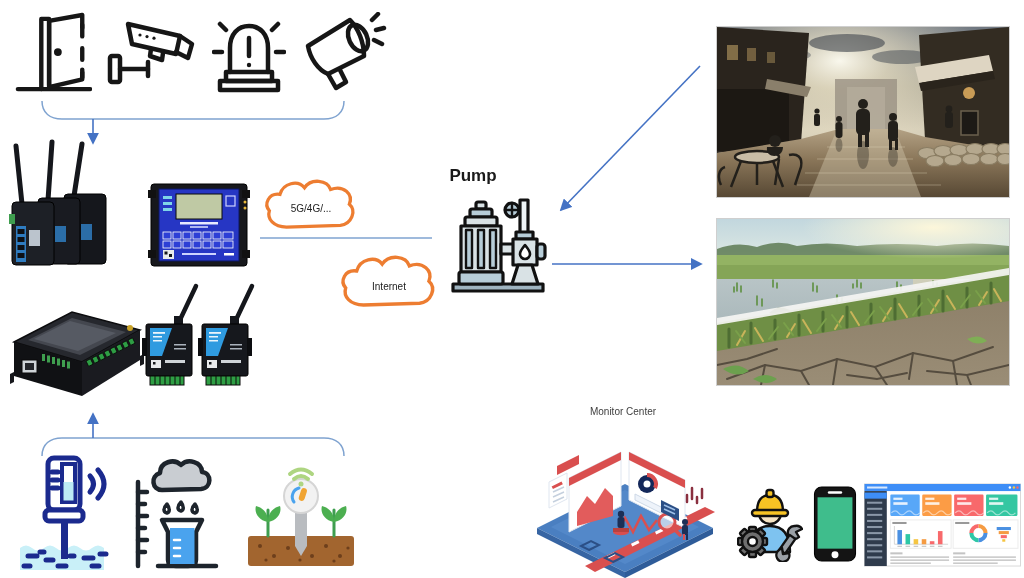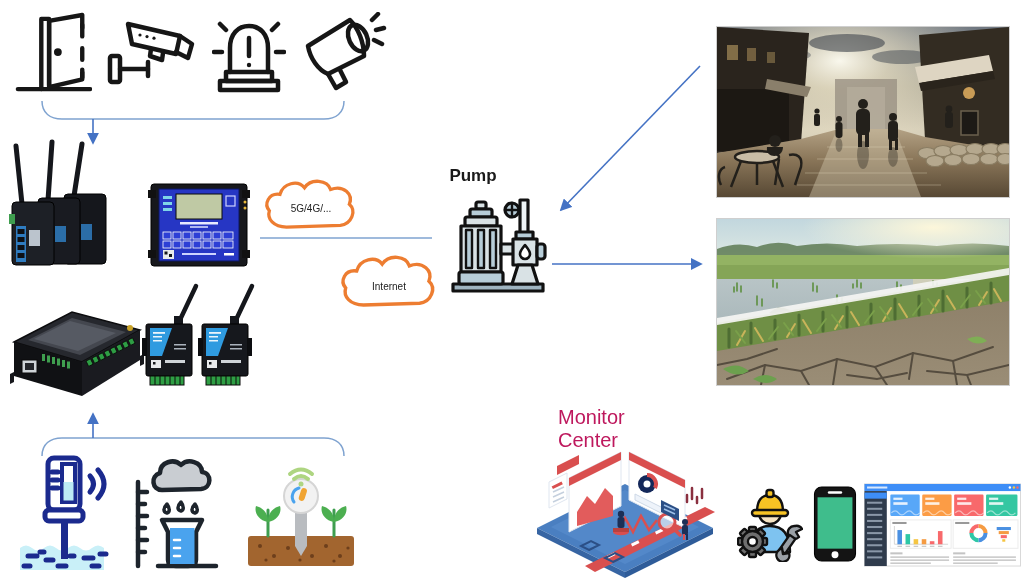--- a/index.html
+++ b/index.html
@@ -9,21 +9,21 @@
   svg{display:block;}
   
   .arrow-line{stroke:var(--connector,#4472C4);stroke-width:1.6;fill:none;}
   .thin-line{stroke:var(--connector-light,#7FA3D0);stroke-width:1.4;fill:none;}
   .brace{stroke:var(--connector-light,#7FA3D0);stroke-width:1.5;fill:none;}
   #arrowhead path{fill:var(--connector,#4472C4);}
   .cloud-shape{stroke:var(--cloud-outline,#ED7D31);stroke-width:4;fill:#fff;}
   .cloud-wrap{display:flex;align-items:center;justify-content:center;}
   .cloud-text{position:relative;z-index:2;font-size:10px;color:#222;}
   .pump-label{font-size:17px;font-weight:bold;color:#1a1a1a;text-align:center;}
-  .monitor-label{font-size:20px;color:#be185d;text-align:left;}
+  .monitor-label{font-size:10px;color:#404040;text-align:center;}
   .photo{border:1px solid #cfcfcf;box-sizing:border-box;background:#888;}
 </style>
 </head>
 <body>
 
 <div id="canvas" style="background: rgb(255, 255, 255);">
 
   <svg class="abs" style="left:0;top:0;" width="1024" height="578" viewBox="0 0 1024 578">
     <defs>
       <marker id="arrowhead" viewBox="0 0 10 10" refX="8.5" refY="5" markerWidth="7.5" markerHeight="7.5" orient="auto-start-reverse">

